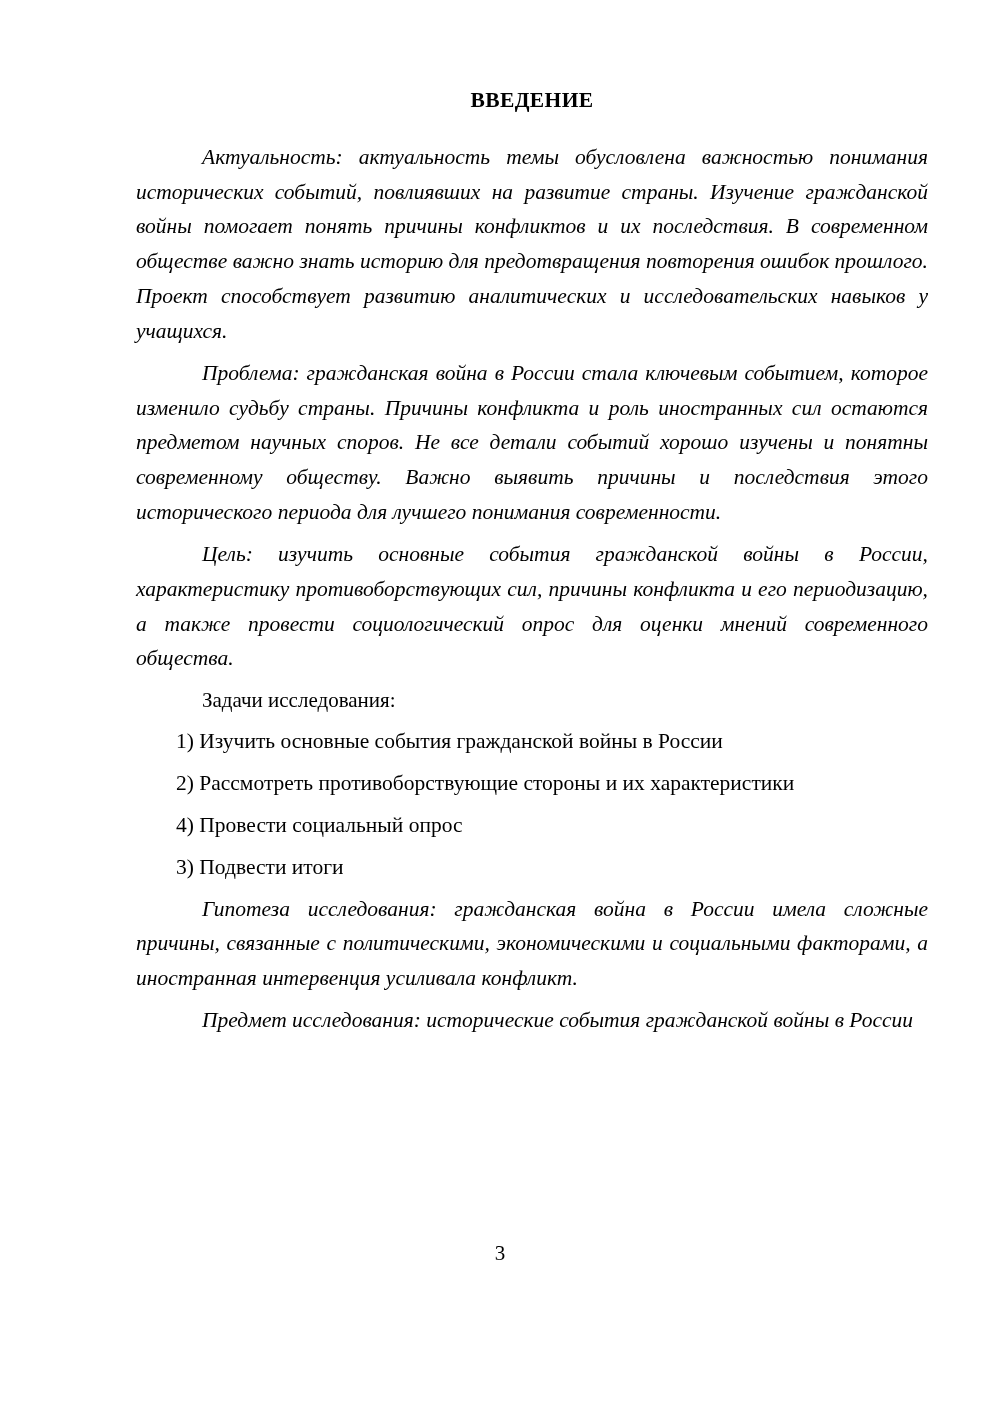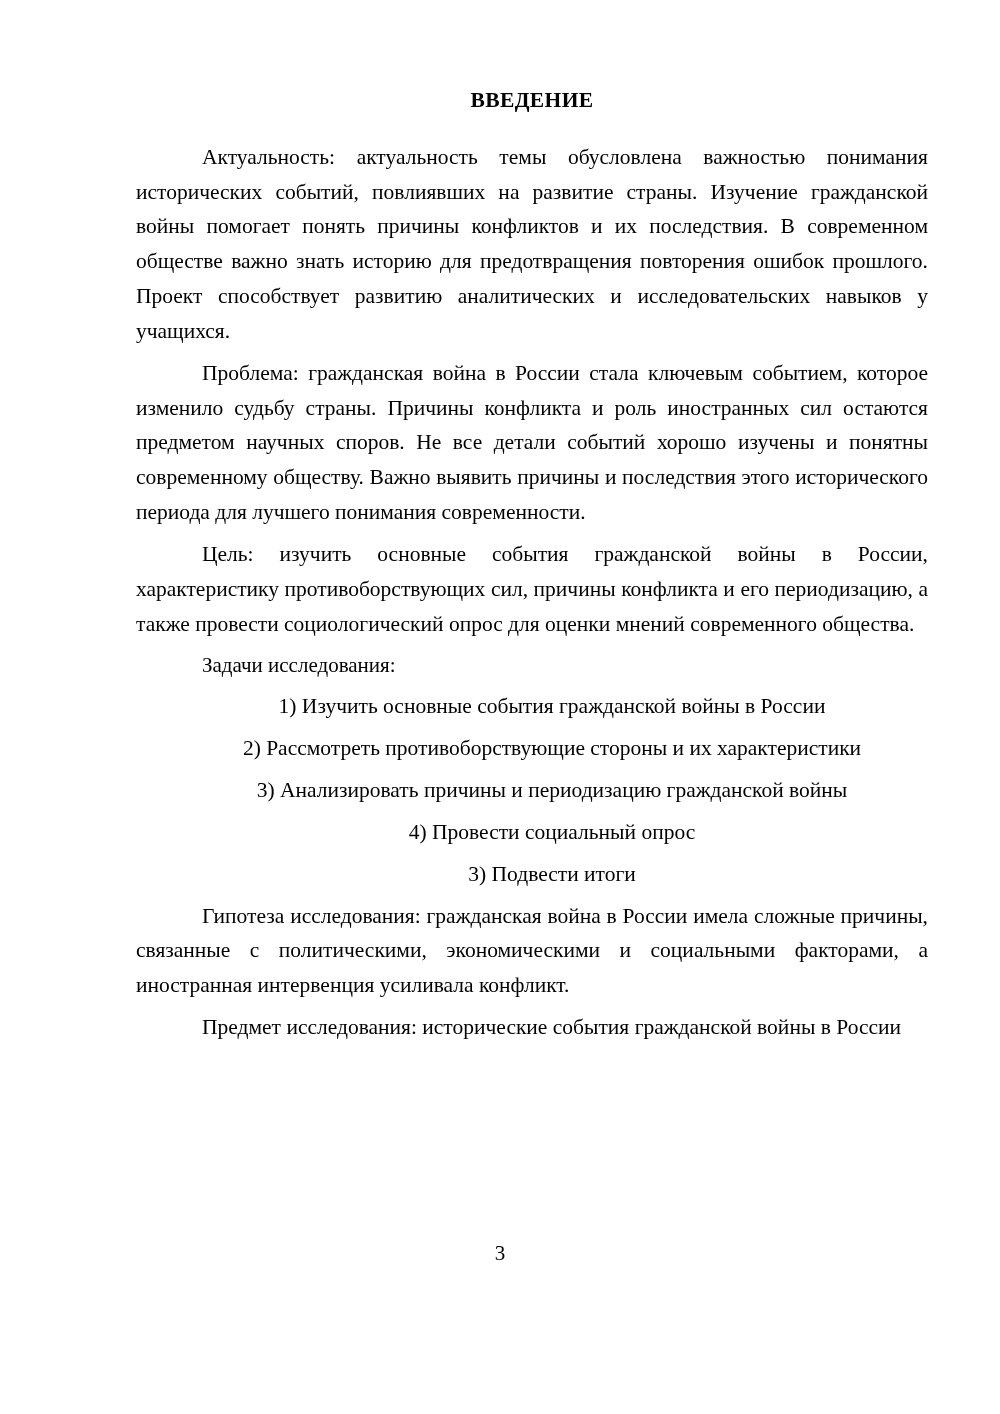--- a/index.html
+++ b/index.html
@@ -31,33 +31,34 @@
     line-height: 1.2;
   }
   .para {
     text-align: justify;
     text-justify: inter-word;
     font-size: 21.5px;
     line-height: 1.62;
     margin: 0 0 7px 0;
     text-indent: 66px;
     hyphens: none;
+    font-style: italic;
   }
   .para:last-of-type {
     margin-bottom: 0;
   }
   .tasks-head {
     text-align: left;
     font-size: 21px;
     line-height: 1.62;
     margin: 0 0 7px 0;
     text-indent: 66px;
   }
   .task-item {
-    text-align: center;
+    text-align: left;
     font-size: 21.5px;
     line-height: 1.62;
     margin: 0 0 7px 0;
     text-indent: 40px;
   }
   .page-number {
     position: absolute;
     bottom: 44px;
     left: 0;
     width: 1000px;
@@ -72,21 +73,20 @@
 
   <h1 class="doc-title">ВВЕДЕНИЕ</h1>
 
   <p class="para">Актуальность: актуальность темы обусловлена важностью понимания исторических событий, повлиявших на развитие страны. Изучение гражданской войны помогает понять причины конфликтов и их последствия. В современном обществе важно знать историю для предотвращения повторения ошибок прошлого. Проект способствует развитию аналитических и исследовательских навыков у учащихся.</p>
   <p class="para">Проблема: гражданская война в России стала ключевым событием, которое изменило судьбу страны. Причины конфликта и роль иностранных сил остаются предметом научных споров. Не все детали событий хорошо изучены и понятны современному обществу. Важно выявить причины и последствия этого исторического периода для лучшего понимания современности.</p>
   <p class="para">Цель: изучить основные события гражданской войны в России, характеристику противоборствующих сил, причины конфликта и его периодизацию, а также провести социологический опрос для оценки мнений современного общества.</p>
 
   <p class="tasks-head">Задачи исследования:</p>
   <p class="task-item">1) Изучить основные события гражданской войны в России</p>
   <p class="task-item">2) Рассмотреть противоборствующие стороны и их характеристики</p>
-  <p class="task-item">3) Анализировать причины и периодизацию гражданской войны</p>
   <p class="task-item">4) Провести социальный опрос</p>
   <p class="task-item">3) Подвести итоги</p>
 
   <p class="para">Гипотеза исследования: гражданская война в России имела сложные причины, связанные с политическими, экономическими и социальными факторами, а иностранная интервенция усиливала конфликт.</p>
   <p class="para">Предмет исследования: исторические события гражданской войны в России</p>
 
   <div class="page-number">3</div>
 </div>
 
 </body></html>

